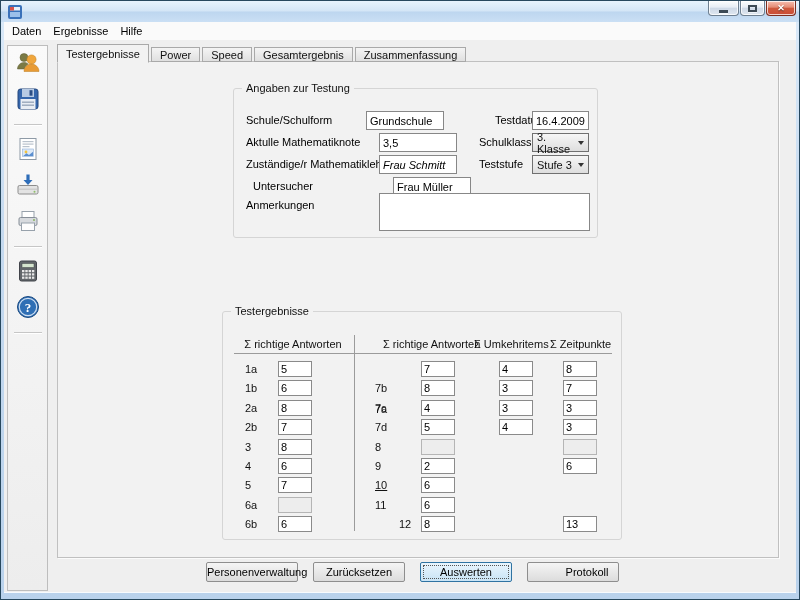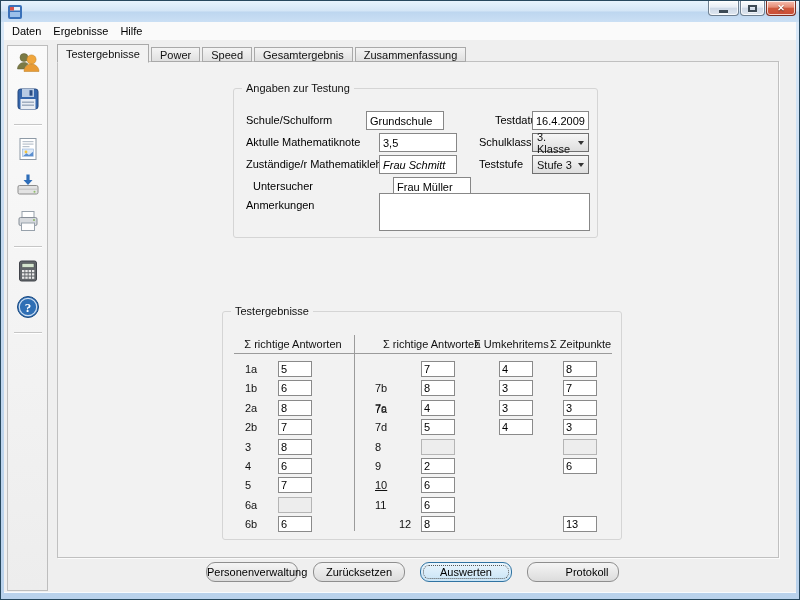--- a/index.html
+++ b/index.html
@@ -68,21 +68,21 @@
   
   .thead { position:absolute; text-align:center; white-space:nowrap; }
   .hline { position:absolute; left:11px; top:41px; width:378px; border-top:1px solid #9b9b9b; }
   .vline { position:absolute; left:131px; top:23px; height:196px; border-left:1px solid #9b9b9b; }
   .rl { position:absolute; white-space:nowrap; }
   .cell { position:absolute; width:34px; height:16px; border:1px solid #8a8a8a; background:#fff;
     font-family:"Liberation Sans",sans-serif; font-size:11px; padding:0 2px; }
   .cell.dis, .finput.dis { background:#ededed; border-color:#b5b5b5; }
 
   
-  .fbtn { position:absolute; top:562px; width:92px; height:20px; border:1px solid #8e8e8e; border-radius:9px;
+  .fbtn { position:absolute; top:562px; width:92px; height:20px; border:1px solid #8e8e8e; border-radius:2px;
     background:linear-gradient(#f5f5f5,#dcdcdc); font-family:"Liberation Sans",sans-serif; font-size:11px; cursor:pointer; z-index:2; }
   .fbtn.focused { border-color:#2f73a2; background:linear-gradient(#e9f5fd,#c9e4f6);
     outline:1px dotted #555; outline-offset:-4px; }
 </style>
 </head>
 <body>
 
 <div class="window">
 
   <div class="titlebar">

